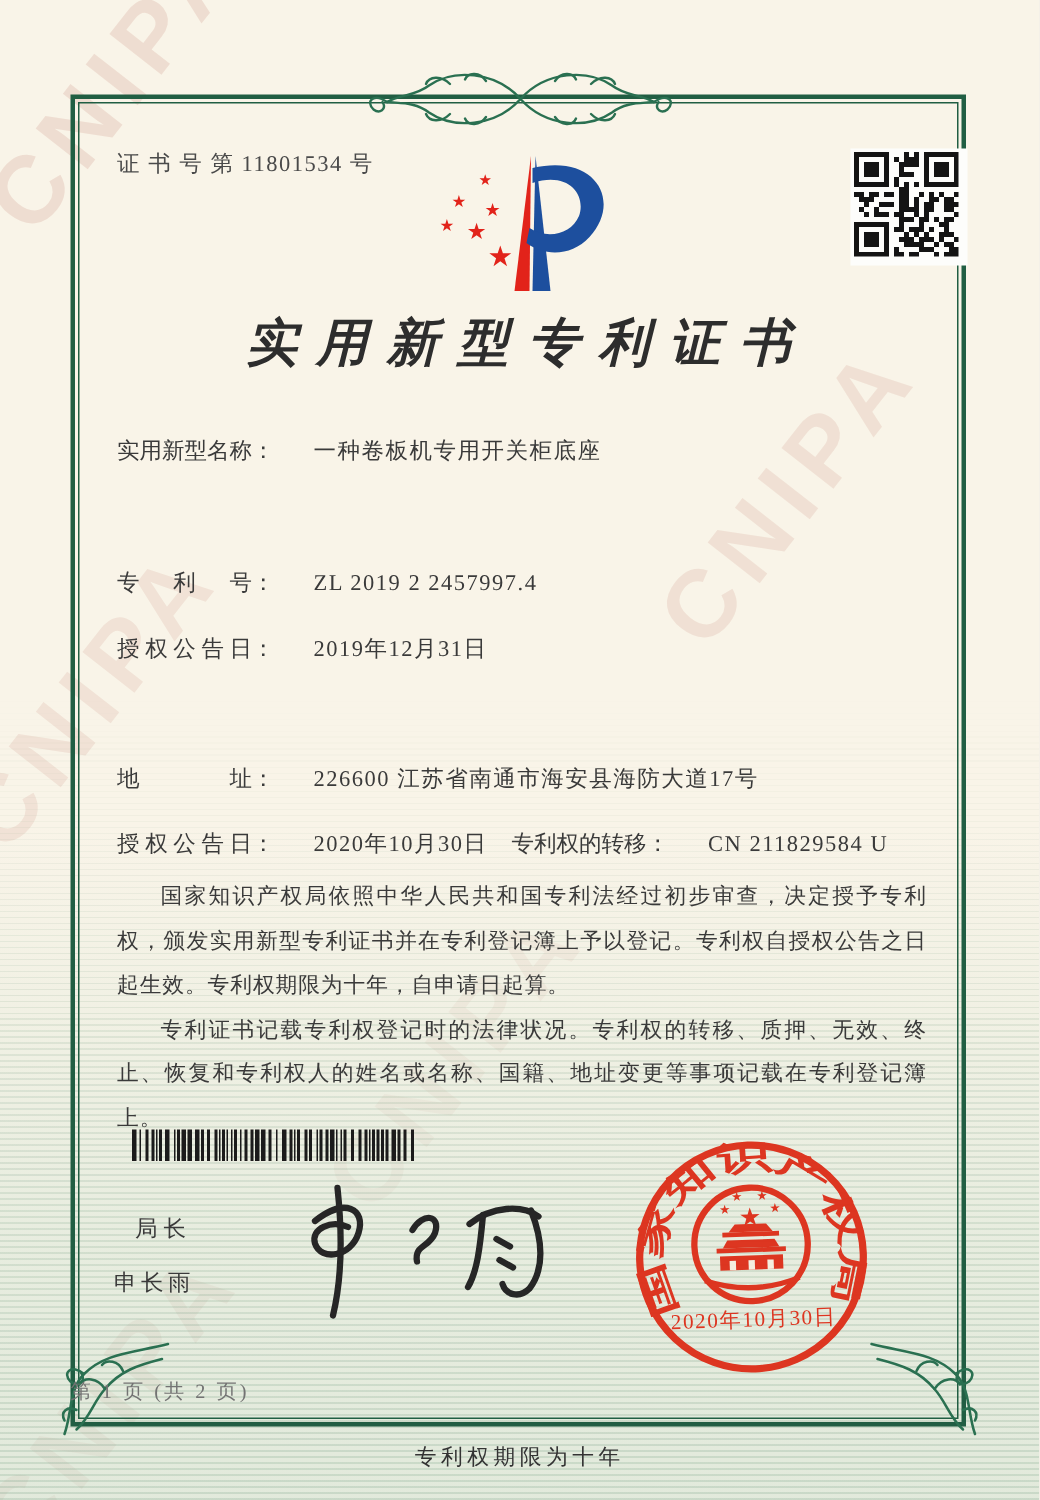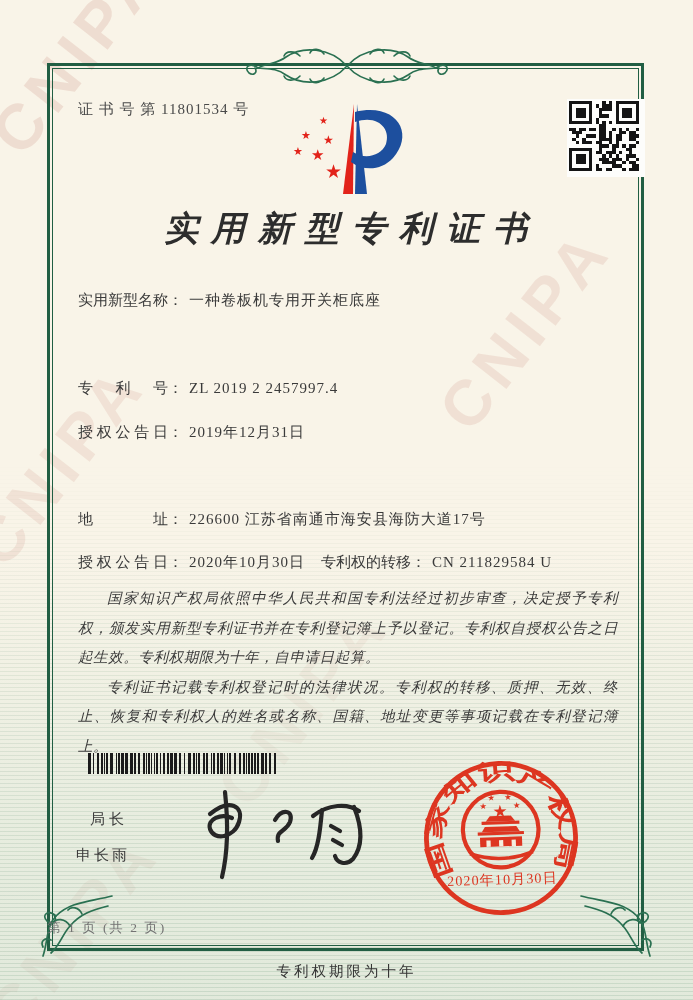--- a/index.html
+++ b/index.html
@@ -43,26 +43,26 @@
   .logo{position:absolute;left:287px;top:100px;width:140px;height:103px;}
   .logo svg{position:absolute;inset:0;}
   .logo-stars span{position:absolute;color:var(--logo-red);line-height:1;}
   .qr{position:absolute;left:567px;top:99px;width:74px;height:74px;background:#fdfdfb;padding:2px;}
   .title{position:absolute;left:47px;top:206px;width:597px;text-align:center;
     font-size:34px;font-weight:bold;letter-spacing:13px;color:#2d2d2d;white-space:nowrap;text-indent:13px;font-style:italic;}
   
   .frow{position:absolute;left:78px;width:545px;font-size:15px;white-space:nowrap;}
   .flabel{display:inline-block;width:90px;text-align:justify;text-align-last:justify;vertical-align:bottom;}
   .colon{display:inline-block;margin-right:6px;}
-  .fval{letter-spacing:1px;}
+  .fval{letter-spacing:1px;margin-left:20px;}
   .pair2{margin-left:16px;}
   
   .body-text{position:absolute;left:78px;top:584px;width:540px;font-size:14.5px;
     line-height:29.5px;letter-spacing:.6px;text-align:justify;}
-  .body-text p{margin:0;text-indent:2em;font-style:italic;}
+  .body-text p{margin:0;text-indent:2em;}
   
   .barcode{position:absolute;left:88px;top:753px;width:190px;height:21px;}
   .barcode i{position:absolute;top:0;height:100%;background:#1b1b1b;}
   .sig-title{position:absolute;left:90px;top:810px;font-size:15px;letter-spacing:4px;}
   .sig-name{position:absolute;left:76px;top:846px;font-size:15px;letter-spacing:3px;}
   .signature{position:absolute;left:180px;top:780px;width:205px;height:108px;}
   .seal{position:absolute;left:417px;top:754px;width:168px;height:168px;transform:rotate(-2deg);opacity:.94;}
   .page-footer{position:absolute;left:47px;top:919px;width:597px;text-align:left;
     font-size:13.5px;letter-spacing:2px;color:#737373;}
   .note{position:absolute;left:0;top:962px;width:693px;text-align:center;

